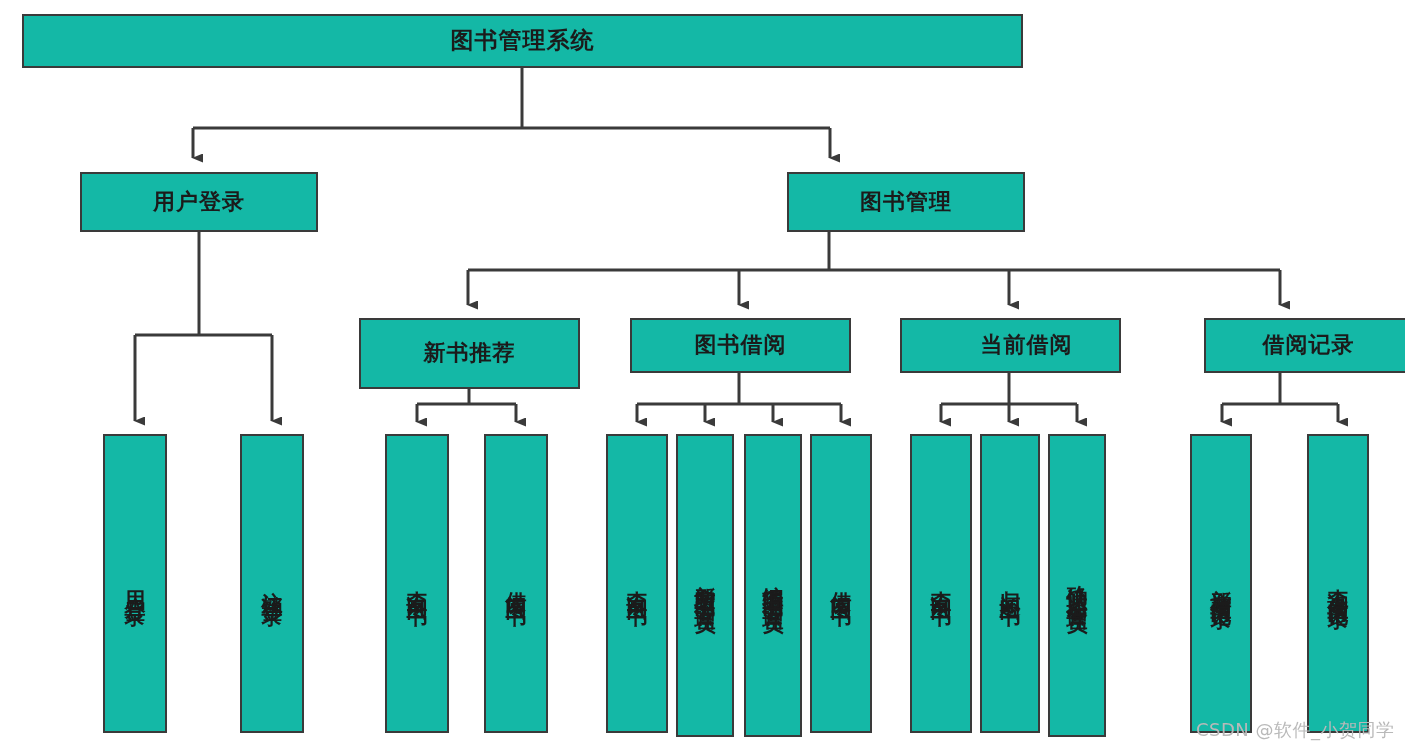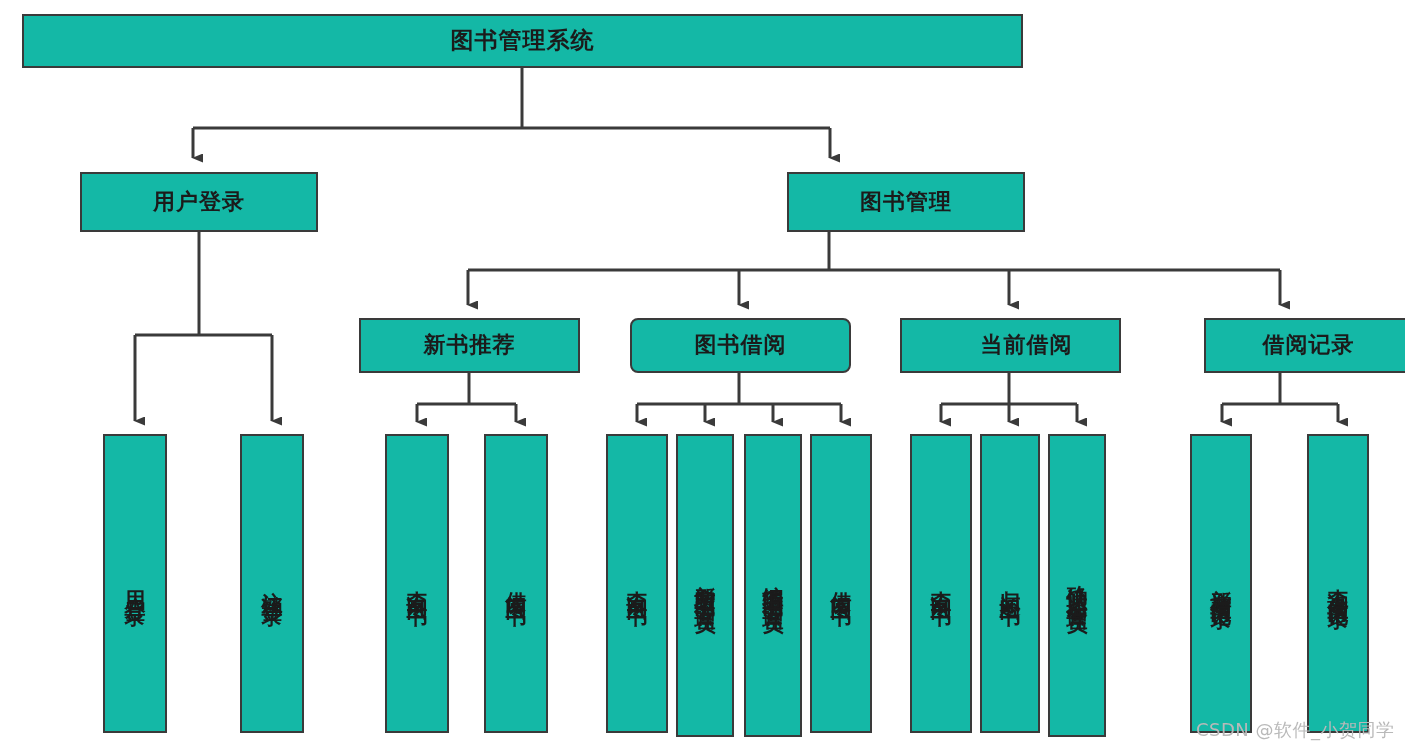--- a/index.html
+++ b/index.html
@@ -128,24 +128,24 @@
     <span>图书管理系统</span>
   </div>
 
   <div class="node horizontal" style="left:80px; top:172px; width:238px; height:60px;">
     <span>用户登录</span>
   </div>
   <div class="node horizontal" style="left:740px; top:172px; width:238px; height:60px;margin-left:47px;">
     <span>图书管理</span>
   </div>
 
-  <div class="node horizontal" style="left:359px; top:318px; width:221px; height:55px;">
+  <div class="node horizontal" style="left:359px; top:318px; width:221px; height:71px;">
     <span>新书推荐</span>
   </div>
-  <div class="node horizontal" style="left:630px; top:318px; width:221px; height:55px;border-radius:8px;">
+  <div class="node horizontal" style="left:630px; top:318px; width:221px; height:55px;">
     <span>图书借阅</span>
   </div>
   <div class="node horizontal" style="left:900px; top:318px; width:221px; height:55px;padding-left:32px;">
     <span>当前借阅</span>
   </div>
   <div class="node horizontal" style="left:1204px; top:318px; width:209px; height:55px;">
     <span>借阅记录</span>
   </div>
 
   <div class="node vertical" style="left:103px; top:434px; width:64px; height:299px;">

